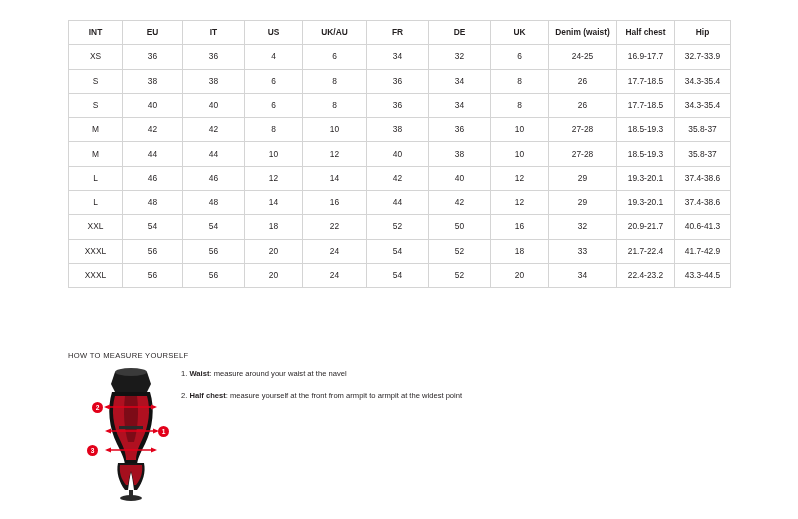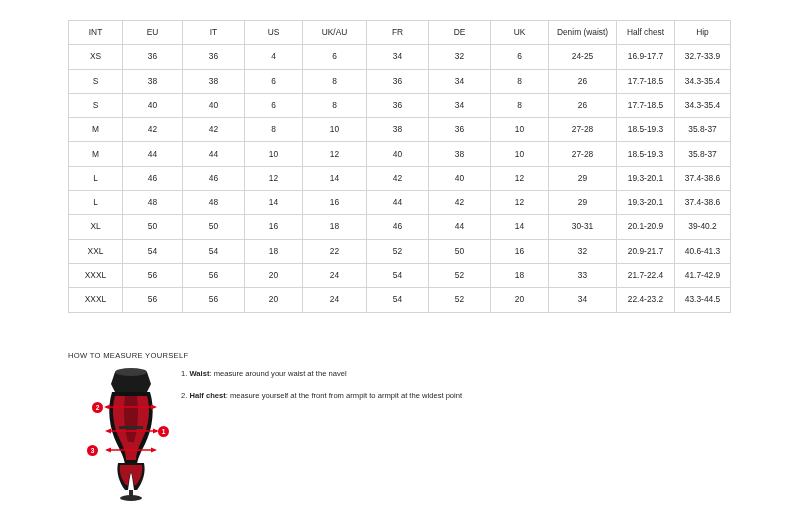--- a/index.html
+++ b/index.html
@@ -38,21 +38,21 @@
     height: 23.3px;
     text-align: center;
     vertical-align: middle;
     font-size: 8.4px;
     font-weight: normal;
     color: #231f20;
     padding: 0;
     line-height: 1.1;
   }
   table.size-table th {
-    font-weight: normal;
+    font-weight: bold;
     margin-top: 18px;
   }
   
   col.c0 { width: 54px; }
   col.c1 { width: 60px; }
   col.c2 { width: 62px; }
   col.c3 { width: 58px; }
   col.c4 { width: 64px; }
   col.c5 { width: 62px; }
   col.c6 { width: 62px; }
@@ -233,33 +233,20 @@
             <td>14</td>
             <td>16</td>
             <td>44</td>
             <td>42</td>
             <td>12</td>
             <td>29</td>
             <td>19.3-20.1</td>
             <td>37.4-38.6</td>
           </tr>
           <tr>
-            <td>XL</td>
-            <td>50</td>
-            <td>50</td>
-            <td>16</td>
-            <td>18</td>
-            <td>46</td>
-            <td>44</td>
-            <td>14</td>
-            <td>30-31</td>
-            <td>20.1-20.9</td>
-            <td>39-40.2</td>
-          </tr>
-          <tr>
             <td>XXL</td>
             <td>54</td>
             <td>54</td>
             <td>18</td>
             <td>22</td>
             <td>52</td>
             <td>50</td>
             <td>16</td>
             <td>32</td>
             <td>20.9-21.7</td>

